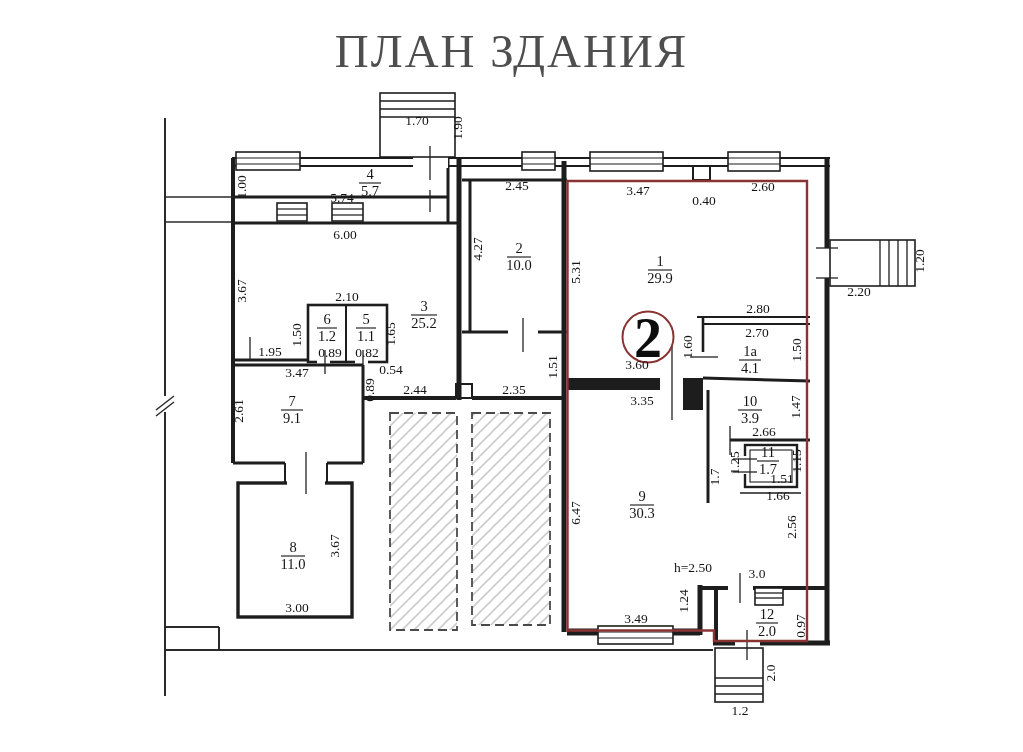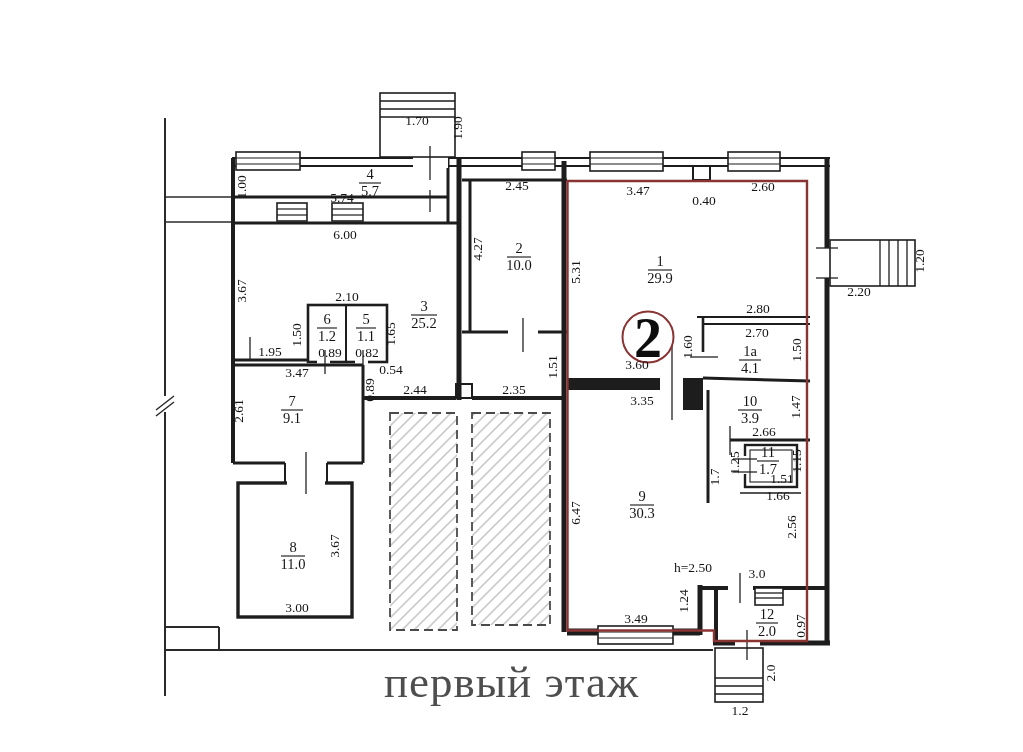--- a/index.html
+++ b/index.html
@@ -25,21 +25,21 @@
   .rnum{font-family:"Liberation Serif","DejaVu Serif",serif;font-size:14.5px;fill:#141414;text-anchor:middle;}
   .frac{stroke:#141414;stroke-width:1.1;}
   .big2{font-family:"Liberation Serif","DejaVu Serif",serif;font-size:56px;font-weight:bold;
         fill:#0d0d0d;text-anchor:middle;}
 </style>
 </head>
 <body>
 
 <div id="stage">
 
-  <div id="plan-subtitle">первый этаж</div>
+  <div id="plan-title">ПЛАН ЗДАНИЯ</div>
 
   <svg width="1023" height="752" viewBox="0 0 1023 752">
     <defs>
       <pattern id="hatch" width="12" height="12" patternUnits="userSpaceOnUse">
         <line x1="0" y1="12" x2="12" y2="0" stroke="#cbcbcb" stroke-width="1.6"></line>
         <line x1="-3" y1="3" x2="3" y2="-3" stroke="#cbcbcb" stroke-width="1.6"></line>
         <line x1="9" y1="15" x2="15" y2="9" stroke="#cbcbcb" stroke-width="1.6"></line>
       </pattern>
     </defs>
 

